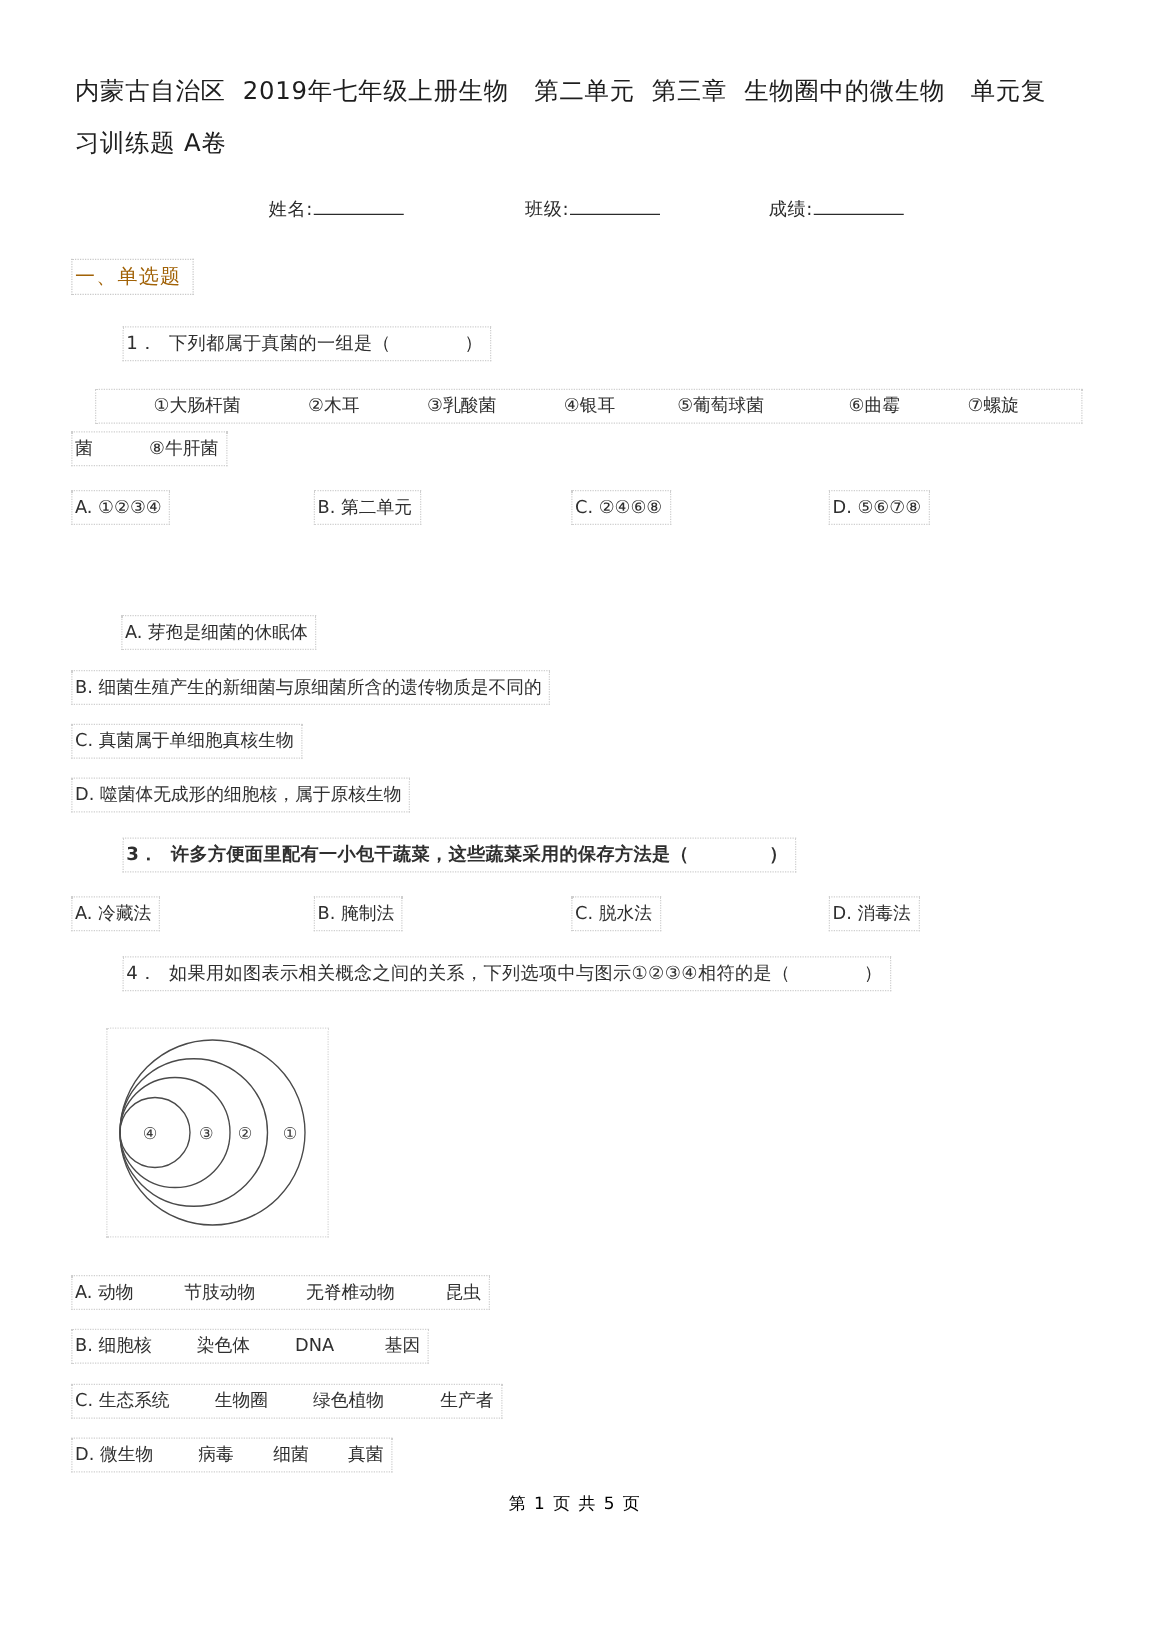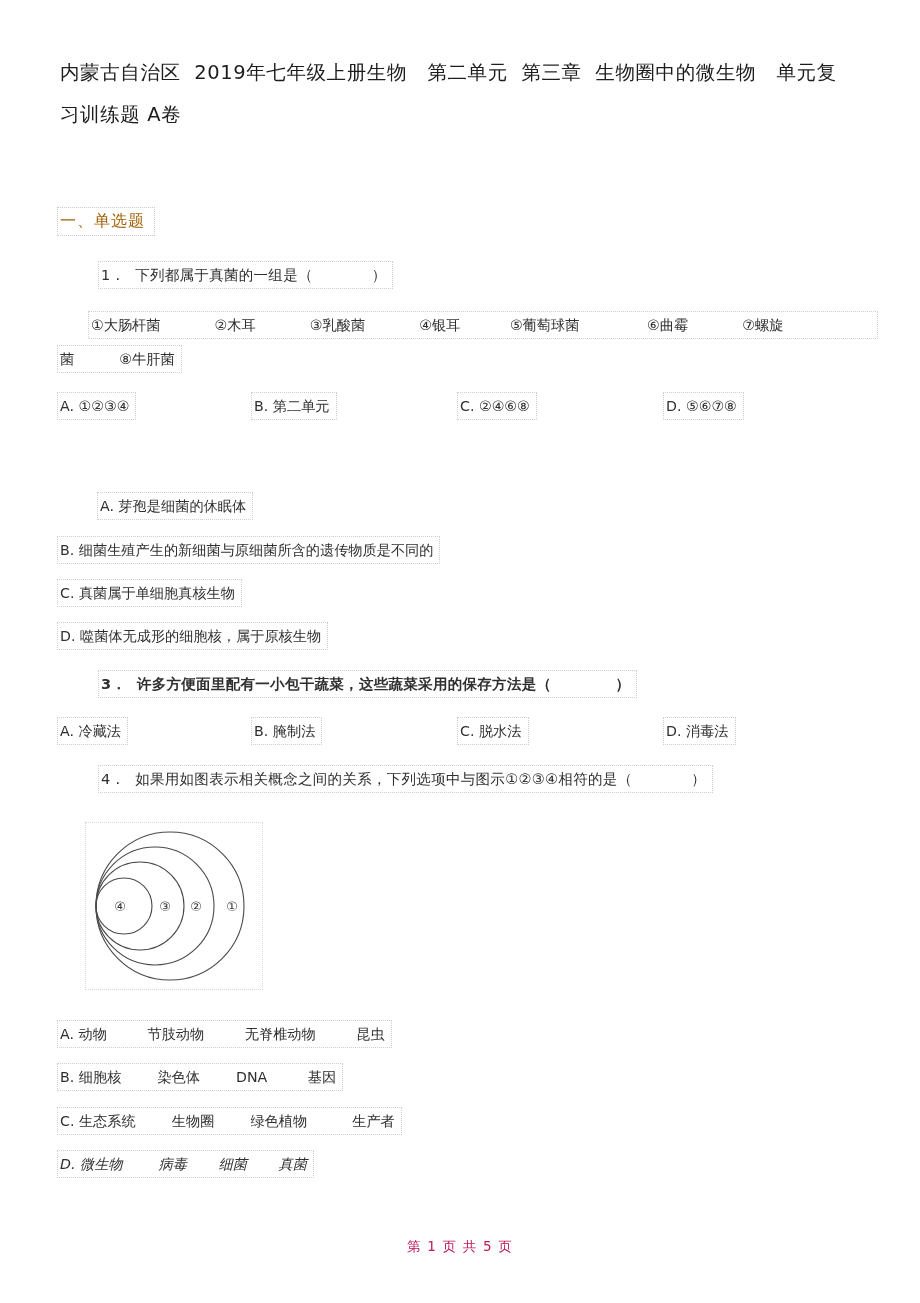--- a/index.html
+++ b/index.html
@@ -85,21 +85,21 @@
     white-space: pre;
     padding: 3px 6px 3px 2px;
     border: 1px dotted #cfcfcf;
     box-sizing: border-box;
   }
   .stem { font-size: 14.5px; letter-spacing: 0.3px; margin-left: 10px; }
   .opt  { font-size: 14.2px; }
 
   
   #q1-stem  { left: 88px;  top: 261px; }
-  #q1-list-1{ left: 88px;  top: 311px; width: 790px; }
+  #q1-list-1{ left: 76px;  top: 311px; width: 790px; text-align: center; }
   #q1-list-2{ left: 57px;  top: 345px; }
 
   #q1-a { left: 57px;  top: 392px; }
   #q1-b { left: 251px; top: 392px; }
   #q1-c { left: 457px; top: 392px; }
   #q1-d { left: 663px; top: 392px; }
 
   
   #q2-stem { left: 88px; top: 443px; }
   #q2-a { left: 57px; top: 492px; margin-left: 40px; }
@@ -124,45 +124,55 @@
     width: 178px;
     height: 168px;
     border: 1px dotted #d8d8d8;
     box-sizing: border-box;
   }
   .figure-box svg { display: block; }
 
   #q4-a { left: 57px; top: 1020px; }
   #q4-b { left: 57px; top: 1063px; }
   #q4-c { left: 57px; top: 1107px; }
-  #q4-d { left: 57px; top: 1150px; font-style: italic; }
+  #q4-d { left: 57px; top: 1150px; }
 
   
   .footer {
     position: absolute;
     left: 0;
     top: 1194px;
     width: 920px;
     text-align: center;
     font-size: 13.5px;
     letter-spacing: 1.2px;
-    color: #be185d;
-    margin-top: 44px;
+    color: #000000;
   }
 </style>
 </head>
 <body>
 
 <div class="page">
 
   <div class="doc-title">
     <span class="ttl-line">内蒙古自治区  2019年七年级上册生物   第二单元  第三章  生物圈中的微生物   单元复</span>
     <span class="ttl-line">习训练题 A卷</span>
   </div>
 
+  <div class="meta-row">
+    <div class="meta-field" id="meta-name">
+      <span class="mlabel">姓名:</span><span class="mblank"></span>
+    </div>
+    <div class="meta-field" id="meta-class">
+      <span class="mlabel">班级:</span><span class="mblank"></span>
+    </div>
+    <div class="meta-field" id="meta-score">
+      <span class="mlabel">成绩:</span><span class="mblank"></span>
+    </div>
+  </div>
 
   <div class="section-head">一、单选题</div>
 
   <div class="tb stem" id="q1-stem">1．  下列都属于真菌的一组是（            ）</div>
   <div class="tb" id="q1-list-1">①大肠杆菌            ②木耳            ③乳酸菌            ④银耳           ⑤葡萄球菌               ⑥曲霉            ⑦螺旋</div>
   <div class="tb" id="q1-list-2">菌          ⑧牛肝菌</div>
 
   <div class="tb opt" id="q1-a">A. ①②③④</div>
   <div class="tb opt" id="q1-b">B. 第二单元</div>
   <div class="tb opt" id="q1-c">C. ②④⑥⑧</div>

